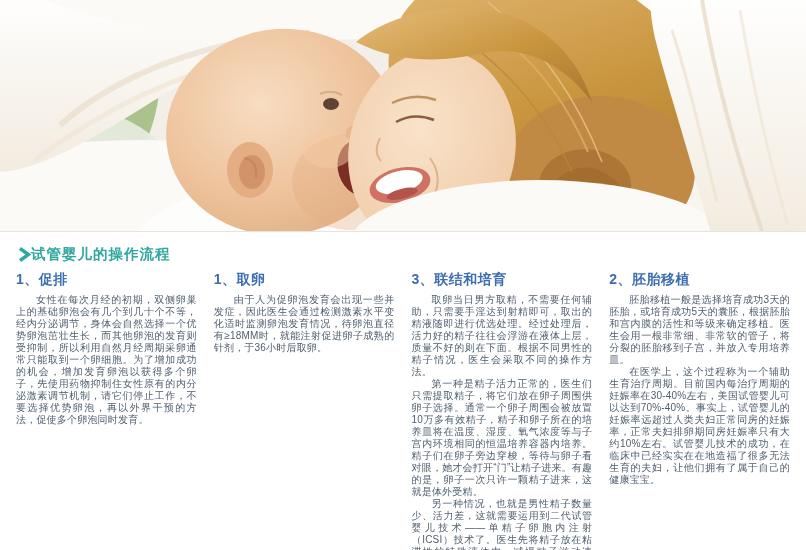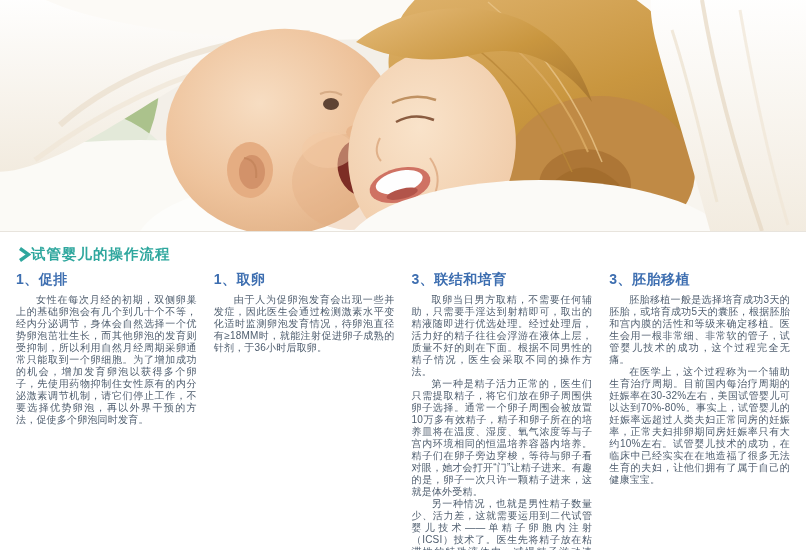--- a/index.html
+++ b/index.html
@@ -152,19 +152,19 @@
 
     <div class="col">
       <h3>3、联结和培育</h3>
       <p>取卵当日男方取精，不需要任何辅助，只需要手淫达到射精即可，取出的精液随即进行优选处理。经过处理后，活力好的精子往往会浮游在液体上层，质量不好的则在下面。根据不同男性的精子情况，医生会采取不同的操作方法。</p>
       <p>第一种是精子活力正常的，医生们只需提取精子，将它们放在卵子周围供卵子选择。通常一个卵子周围会被放置10万多有效精子，精子和卵子所在的培养皿将在温度、湿度、氧气浓度等与子宫内环境相同的恒温培养容器内培养。精子们在卵子旁边穿梭，等待与卵子看对眼，她才会打开“门”让精子进来。有趣的是，卵子一次只许一颗精子进来，这就是体外受精。</p>
       <p>另一种情况，也就是男性精子数量少、活力差，这就需要运用到二代试管婴儿技术——单精子卵胞内注射（ICSI）技术了。医生先将精子放在粘滞性的特殊液体内，减慢精子游动速度，以便用极小针捕获它，捕获要从精子的尾巴抓起。此后，在显微镜下的专用操作皿内，医生一只手握针将卵子固定，另一只手则将携带精子的极小针管刺入卵子，帮助结合。</p>
       <p>如果成功，显微镜下能看到双原核，说明精、卵成功结合，受精卵形成。第二天，受精卵将分裂成2-4个细胞胚胎。再继续培养24小时，可观察到胚胎成长至6-8个。此时，医生会根据胚胎分裂生长状况评分。一般评判的标准主要看的是生长速度、细胞大小是否均匀，以及碎片多少。</p>
     </div>
 
     <div class="col">
-      <h3>3、胚胎移植</h3>
-      <p>胚胎移植一般是选择培育成功3天的胚胎，或培育成功5天的囊胚，根据胚胎和宫内膜的活性和等级来确定移植。医生会用一根非常细、非常软的管子，试管婴儿技术的成功，这个过程完全无痛。</p>
-      <p>在医学上，这个过程称为一个辅助生育治疗周期。目前国内每治疗周期的妊娠率在30-32%左右，美国试管婴儿可以达到70%-80%。事实上，试管婴儿的妊娠率远超过人类夫妇正常同房的妊娠率，正常夫妇排卵期同房妊娠率只有大约10%左右。试管婴儿技术的成功，在临床中已经实实在在地造福了很多无法生育的夫妇，让他们拥有了属于自己的健康宝宝。</p>
+      <h3>2、胚胎移植</h3>
+      <p>胚胎移植一般是选择培育成功3天的胚胎，或培育成功5天的囊胚，根据胚胎和宫内膜的活性和等级来确定移植。医生会用一根非常细、非常软的管子，将分裂的胚胎移到子宫，并放入专用培养皿。</p>
+      <p>在医学上，这个过程称为一个辅助生育治疗周期。目前国内每治疗周期的妊娠率在30-40%左右，美国试管婴儿可以达到70%-40%。事实上，试管婴儿的妊娠率远超过人类夫妇正常同房的妊娠率，正常夫妇排卵期同房妊娠率只有大约10%左右。试管婴儿技术的成功，在临床中已经实实在在地造福了很多无法生育的夫妇，让他们拥有了属于自己的健康宝宝。</p>
     </div>
 
   </div>
 </div>
 
 </body></html>

